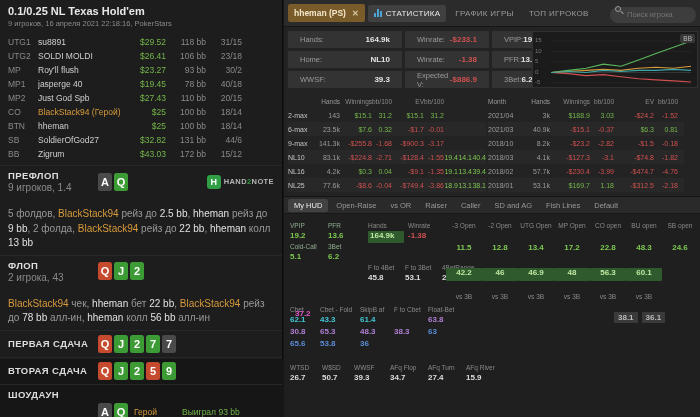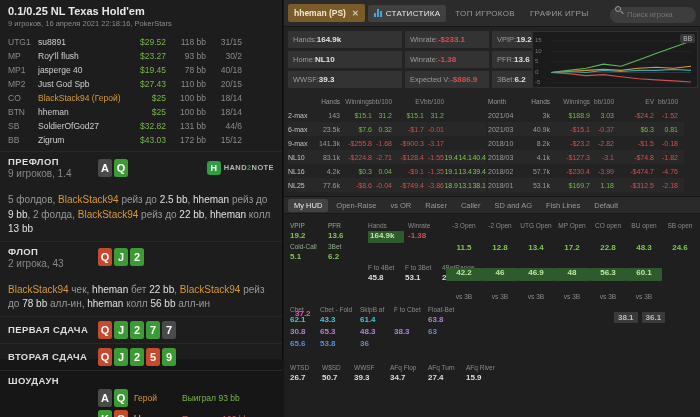--- a/index.html
+++ b/index.html
@@ -52,21 +52,21 @@
   .tab.active{background:#404040;color:#e8e8e8;border-radius:2px}
   .stat-ic{display:inline-flex;gap:1px;align-items:flex-end;height:8px}
   .stat-ic i{width:2px;background:#4da3d8;display:block}
   .search{margin-left:auto;position:relative}
   .search input{width:86px;height:16px;background:#3d3d3d;border:none;border-radius:8px;color:#ccc;font-size:7.5px;padding:0 6px 0 17px;outline:none}
   .mag{position:absolute;left:5px;top:3px;width:10px;height:10px}
   .mag .lens{width:6px;height:6px;border:1.2px solid #999;border-radius:50%;position:absolute;left:0;top:0}
   .mag .handle{width:4px;height:1.2px;background:#999;position:absolute;left:4.6px;top:6.2px;transform:rotate(45deg)}
 
   .summary{position:absolute;left:4px;top:31px;display:grid;grid-template-columns:114px 84px 46px;grid-auto-rows:17px;gap:3px}
-  .sbox{background:#333;display:flex;align-items:center;padding:0 5px;border-radius:1px}
+  .sbox{background:#333;display:flex;align-items:center;justify-content:space-between;padding:0 12px;border-radius:1px}
   .sbox .l{font-size:7.5px;color:#9a9a9a}
   .sbox .v{font-size:8px;font-weight:bold;color:#e3e3e3}
 
   .graph{position:absolute;left:248px;top:31px;width:166px;height:57px;background:#1b1b1b;border:1px solid #303030}
   .graph svg{position:absolute;left:12px;top:1px}
   .gy{position:absolute;left:2px;font-size:6px;color:#777}
   .bb-chip{position:absolute;right:2px;top:2px;font-size:6.5px;color:#bbb;background:#383838;padding:1px 3px;border-radius:2px}
 
   
   .tables{position:absolute;left:0;top:94px;width:416px;height:102px}
@@ -126,20 +126,27 @@
 
   <div class="players">
     <div class="prow">
         <span class="p-pos">UTG1</span>
         <span class="p-name">su8891</span>
         <span class="p-stack">$29.52</span>
         <span class="p-bb">118 bb</span>
         <span class="p-stats">31/15</span>
       </div>
     <div class="prow">
+        <span class="p-pos">UTG2</span>
+        <span class="p-name">SOLDI MOLDI</span>
+        <span class="p-stack">$26.41</span>
+        <span class="p-bb">106 bb</span>
+        <span class="p-stats">23/18</span>
+      </div>
+    <div class="prow">
         <span class="p-pos">MP</span>
         <span class="p-name">Roy'll flush</span>
         <span class="p-stack">$23.27</span>
         <span class="p-bb">93 bb</span>
         <span class="p-stats">30/2</span>
       </div>
     <div class="prow">
         <span class="p-pos">MP1</span>
         <span class="p-name">jasperge 40</span>
         <span class="p-stack">$19.45</span>
@@ -276,24 +283,24 @@
     </div>
     <div class="tab active">
       <span class="stat-ic">
           <i style="height:4px"></i>
           <i style="height:8px"></i>
           <i style="height:6px"></i>
         </span>
       <span>СТАТИСТИКА</span>
     </div>
     <div class="tab">
+        <span>ГРАФИК ИГРЫ</span>
+      </div>
+    <div class="tab">
         <span>ТОП ИГРОКОВ</span>
-      </div>
-    <div class="tab">
-        <span>ГРАФИК ИГРЫ</span>
       </div>
     <div class="search">
       <span class="mag">
           <span class="lens"></span>
           <span class="handle"></span>
         </span>
       <input type="text" placeholder="Поиск игрока" style="">
     </div>
   </div>
 

